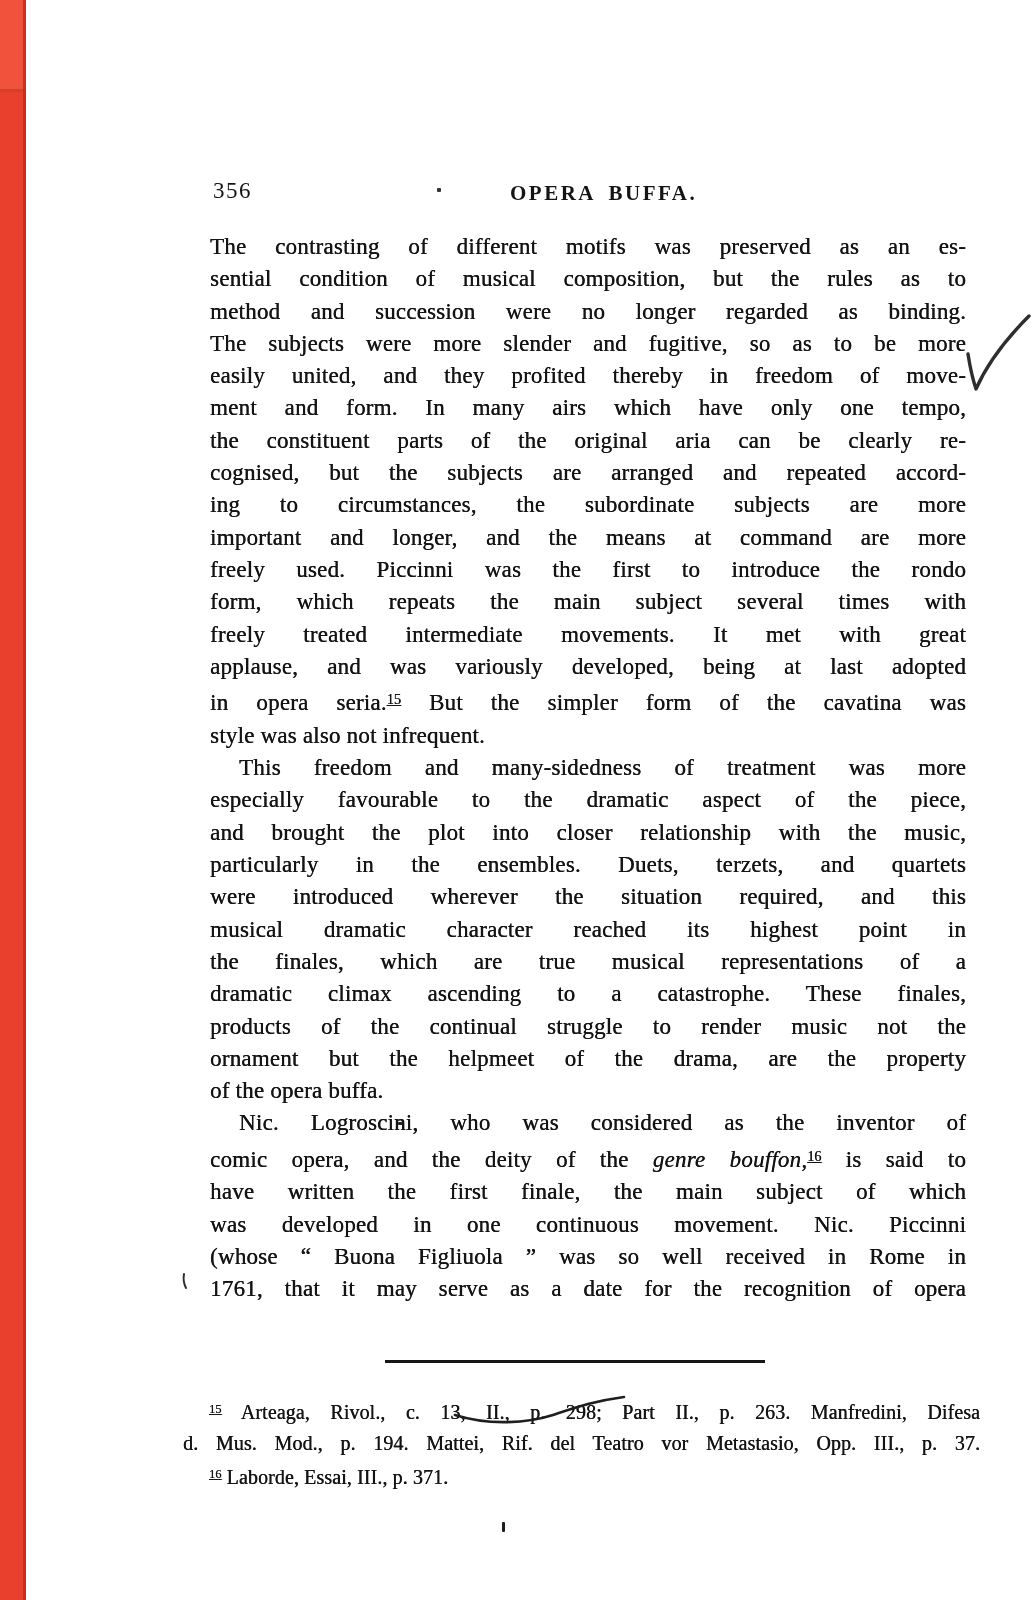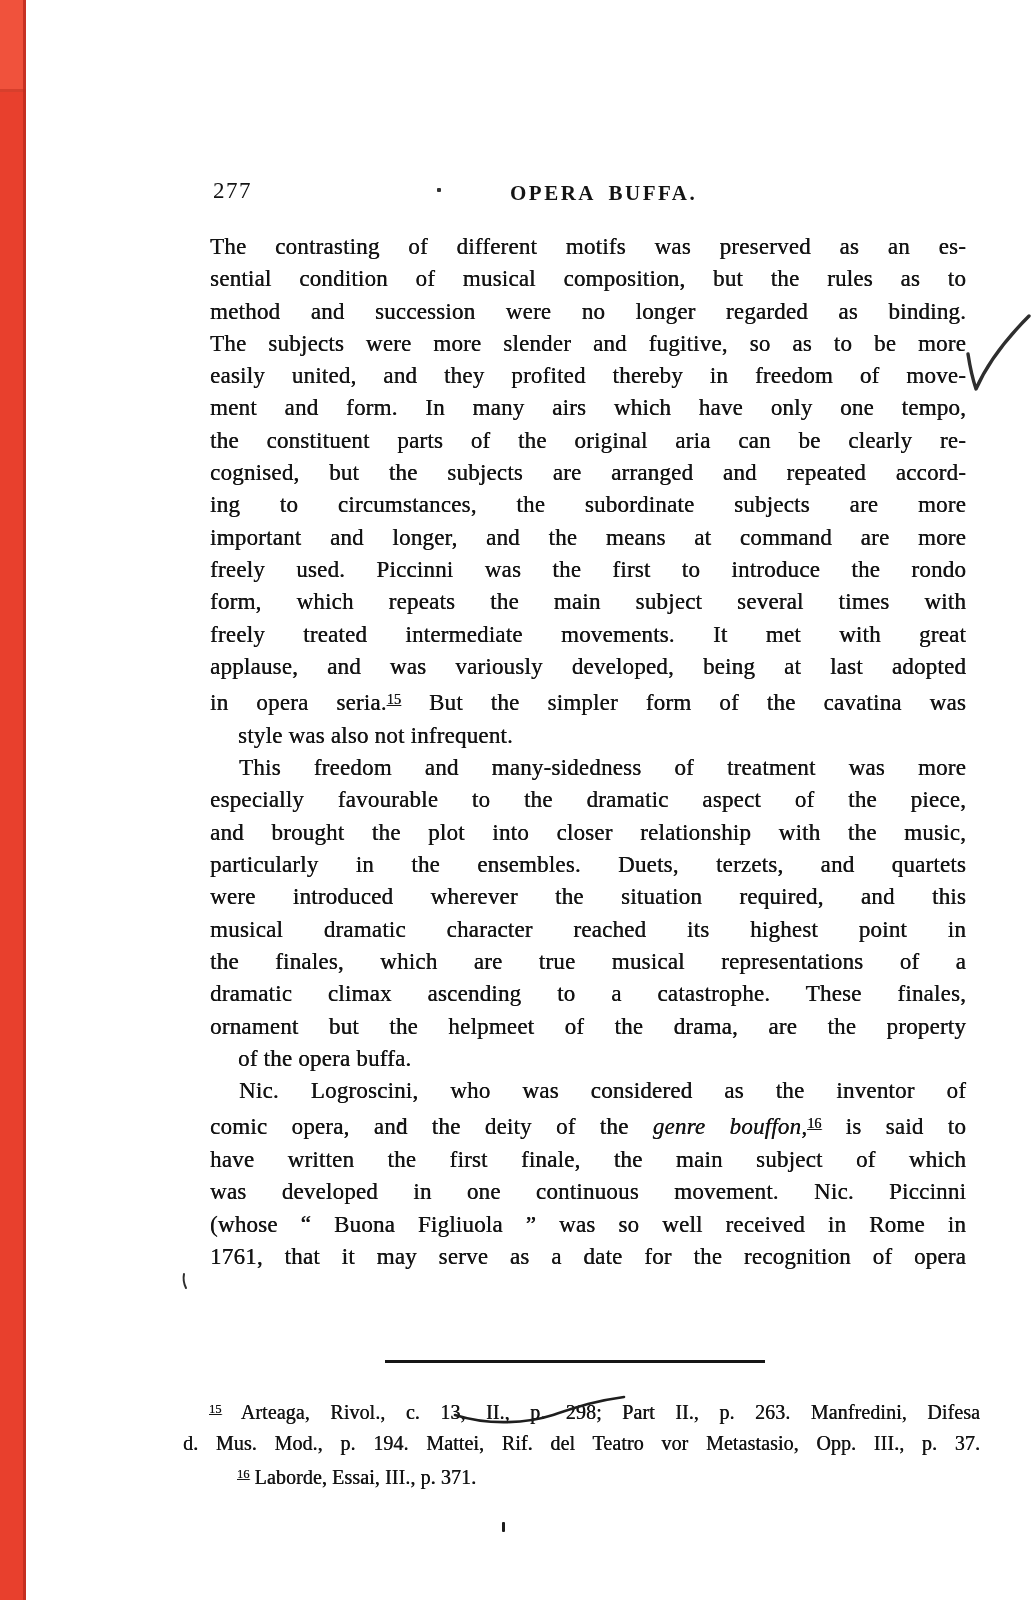--- a/index.html
+++ b/index.html
@@ -27,21 +27,21 @@
   .fn-block{
     position:absolute;left:183px;top:1394px;width:797px;
     font-size:20px;line-height:31px;letter-spacing:.1px;
   }
   .para{margin:0;}
   .line{
     text-align:justify;text-align-last:justify;
     text-shadow:0.35px 0 currentColor;
     white-space:normal;
   }
-  .line.end{text-align-last:left;margin-left:28px;}
+  .line.end{text-align-last:left;}
   .line.ind{text-indent:29px;}
   .fn-block .line.ind{text-indent:26px;}
   .it{font-style:italic;}
   .sup{font-size:.62em;vertical-align:.45em;letter-spacing:0;text-decoration:underline;}
 
   .fn-rule{position:absolute;left:385px;top:1360px;width:380px;height:3px;background:#161616;}
 
   .marks{position:absolute;left:0;top:0;width:1034px;height:1600px;pointer-events:none;}
 
   .speck{position:absolute;background:#333;border-radius:1px;}
@@ -54,21 +54,21 @@
 
 <div class="page">
 
   <div class="spine">
     <div class="spine-top" style="background-color: rgb(240, 82, 60);"></div>
     <div class="spine-main" style="background-color: rgb(232, 64, 45);"></div>
     <div class="spine-divider" style="background-color: rgb(198, 51, 34);"></div>
     <div class="spine-edge" style="background-color: rgb(191, 45, 31);"></div>
   </div>
 
-  <div class="pagenum">277</div>
+  <div class="pagenum">356</div>
   <div class="running-title">OPERA BUFFA.</div>
 
   <div class="body-block" id="body-block">
       <div class="para">
         <div class="line"><span>The contrasting of different motifs was preserved as an es-</span></div>
         <div class="line"><span>sential condition of musical composition, but the rules as to</span></div>
         <div class="line"><span>method and succession were no longer regarded as binding.</span></div>
         <div class="line"><span>The subjects were more slender and fugitive, so as to be more</span></div>
         <div class="line"><span>easily united, and they profited thereby in freedom of move-</span></div>
         <div class="line"><span>ment and form.  In many airs which have only one tempo,</span></div>
@@ -85,20 +85,21 @@
       </div>
       <div class="para">
         <div class="line ind"><span>This freedom and many-sidedness of treatment was more</span></div>
         <div class="line"><span>especially favourable to the dramatic aspect of the piece,</span></div>
         <div class="line"><span>and brought the plot into closer relationship with the music,</span></div>
         <div class="line"><span>particularly in the ensembles.  Duets, terzets, and quartets</span></div>
         <div class="line"><span>were introduced wherever the situation required, and this</span></div>
         <div class="line"><span>musical dramatic character reached its highest point in</span></div>
         <div class="line"><span>the finales, which are true musical representations of a</span></div>
         <div class="line"><span>dramatic climax ascending to a catastrophe.  These finales,</span></div>
+        <div class="line"><span>products of the continual struggle to render music not the</span></div>
         <div class="line"><span>ornament but the helpmeet of the drama, are the property</span></div>
         <div class="line end"><span>of the opera buffa.</span></div>
       </div>
       <div class="para">
         <div class="line ind"><span>Nic. Logroscini, who was considered as the inventor of</span></div>
         <div class="line"><span>comic opera, and the deity of the </span><span class="it">genre bouffon,</span><span class="sup">16</span><span> is said to</span></div>
         <div class="line"><span>have written the first finale, the main subject of which</span></div>
         <div class="line"><span>was developed in one continuous movement.  Nic. Piccinni</span></div>
         <div class="line"><span>(whose “ Buona Figliuola ” was so well received in Rome in</span></div>
         <div class="line"><span>1761, that it may serve as a date for the recognition of opera</span></div>

